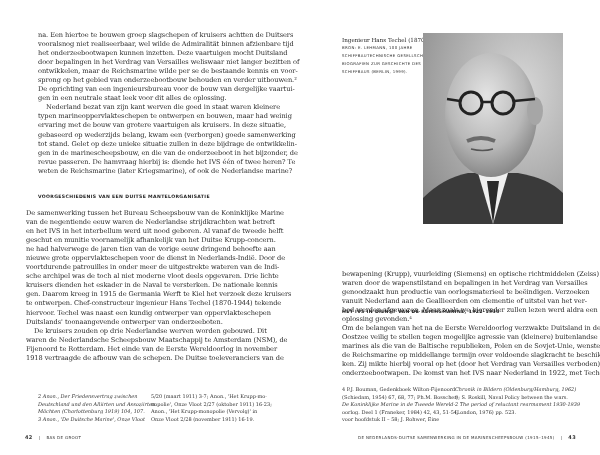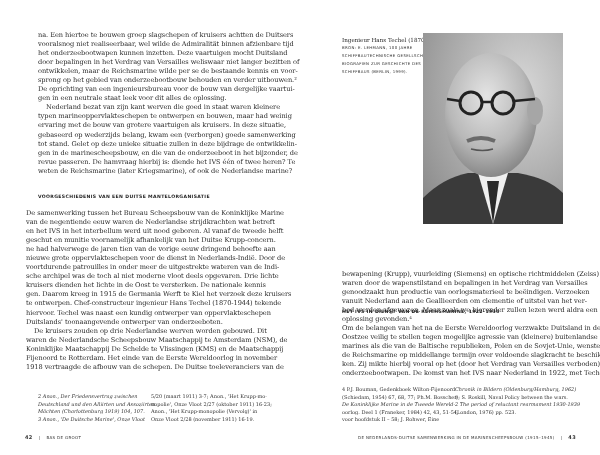--- a/index.html
+++ b/index.html
@@ -56,28 +56,27 @@
 
   <div class="body-text" style="left:26px; top:209px; width:225px;">
     <span class="line">De samenwerking tussen het Bureau Scheepsbouw van de Koninklijke Marine</span>
     <span class="line">van de negentiende eeuw waren de Nederlandse strijdkrachten wat betreft</span>
     <span class="line">en het IVS in het interbellum werd uit nood geboren. Al vanaf de tweede helft</span>
     <span class="line">geschut en munitie voornamelijk afhankelijk van het Duitse Krupp-concern.</span>
     <span class="line">ne had halverwege de jaren tien van de vorige eeuw dringend behoefte aan</span>
     <span class="line">nieuwe grote oppervlakteschepen voor de dienst in Nederlands-Indië. Door de</span>
     <span class="line">voortdurende patrouilles in onder meer de uitgestrekte wateren van de Indi-</span>
     <span class="line">sche archipel was de toch al niet moderne vloot deels opgevaren. Drie lichte</span>
-    <span class="line">kruisers dienden het lichte in de Oost te versterken. De nationale kennis</span>
+    <span class="line">kruisers dienden het eskader in de Naval te versterken. De nationale kennis</span>
     <span class="line">gen. Daarom kreeg in 1915 de Germania Werft te Kiel het verzoek deze kruisers</span>
     <span class="line">te ontwerpen. Chef-constructeur ingenieur Hans Techel (1870-1944) tekende</span>
     <span class="line">hiervoor. Techel was naast een kundig ontwerper van oppervlakteschepen</span>
     <span class="line">Duitslands' toonaangevende ontwerper van onderzeeboten.</span>
     <span class="line indent">De kruisers zouden op drie Nederlandse werven worden gebouwd. Dit</span>
     <span class="line">waren de Nederlandsche Scheepsbouw Maatschappij te Amsterdam (NSM), de</span>
-    <span class="line">Koninklijke Maatschappij De Schelde te Vlissingen (KMS) en de Maatschappij</span>
     <span class="line">Fijenoord te Rotterdam. Het einde van de Eerste Wereldoorlog in november</span>
     <span class="line">1918 vertraagde de afbouw van de schepen. De Duitse toeleveranciers van de</span>
   </div>
 
   <div class="footnotes" style="left:38px; top:393px; width:225px; height:32px;">
     <div class="fn-col it" style="left:0;">
       <span class="fn-line">2   Anon., Der Friedensvertrag zwischen</span>
       <span class="fn-line">Deutschland und den Alliirten und Assoziirten</span>
       <span class="fn-line">Mächten (Charlottenburg 1919) 104, 107.</span>
       <span class="fn-line">3   Anon., 'De Duitsche Marine', Onze Vloot</span>

